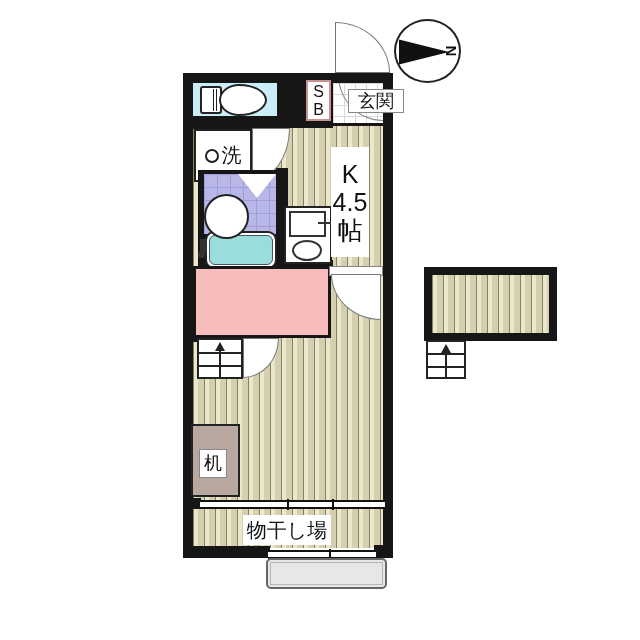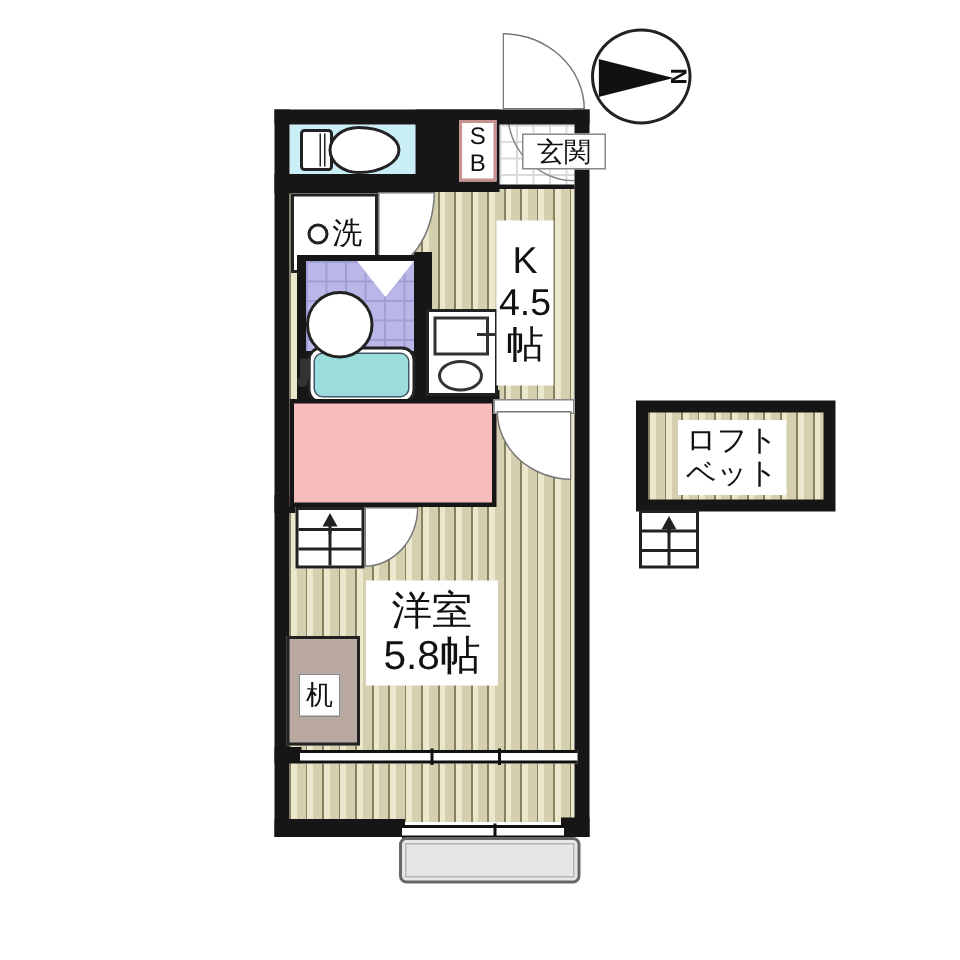--- a/index.html
+++ b/index.html
@@ -104,46 +104,41 @@
   <div class="abs" style="left:197px;top:338px;width:46px;height:41px;background:#fff;border:2px solid #222;">
     <div class="tread" style="top:12px;"></div>
     <div class="tread" style="top:25px;"></div>
     <div class="vline" style="left:20px;top:12px;bottom:0;"></div>
     <div class="vline" style="left:20px;top:6px;height:10px;"></div>
     <div class="arrow-head" style="left:16px;top:2px;"></div>
   </div>
 
   <div class="abs doorarc" style="left:243px;top:338px;width:36px;height:40px;border-bottom-right-radius:100% 100%;"></div>
 
-  <div class="abs label" style="left:244px;top:387px;width:88px;height:70px;font-size:27px;">
-    <span>洋室</span>
-    <span>5.8帖</span>
-  </div>
 
   <div class="abs" style="left:191px;top:424px;width:49px;height:73px;background:var(--desk-brown);border:2px solid #222;"></div>
   <div class="abs label" style="left:199px;top:449px;width:28px;height:29px;border:1px solid #888;font-size:18px;">
     <span>机</span>
   </div>
 
   <div class="abs" style="left:200px;top:500px;width:185px;height:9px;background:#fff;border-top:2px solid #111;border-bottom:2px solid #111;"></div>
   <div class="abs" style="left:287px;top:499px;width:2px;height:11px;background:#111;"></div>
   <div class="abs" style="left:332px;top:499px;width:2px;height:11px;background:#111;"></div>
 
+  <div class="abs label" style="left:243px;top:515px;width:88px;height:30px;font-size:20px;">
+    <span>物干し場</span>
+  </div>
 
   <div class="abs" style="left:268px;top:550px;width:108px;height:9px;background:#fff;border-top:2px solid #111;border-bottom:2px solid #111;"></div>
   <div class="abs" style="left:329px;top:549px;width:2px;height:11px;background:#111;"></div>
   <div class="abs" style="left:266px;top:558px;width:121px;height:31px;background:var(--step-gray);border:2px solid #666;border-radius:5px;"></div>
   <div class="abs" style="left:270px;top:562px;width:113px;height:23px;border:1px solid #b5b5b5;"></div>
 
   <div class="abs wall" style="left:424px;top:267px;width:133px;height:74px;"></div>
   <div class="abs stripes" style="left:432px;top:275px;width:117px;height:58px;"></div>
-  <div class="abs label" style="left:452px;top:280px;width:72px;height:50px;font-size:20px;">
-    <span>ロフト</span>
-    <span>ベット</span>
-  </div>
   <div class="abs" style="left:426px;top:340px;width:40px;height:39px;background:#fff;border:2px solid #222;">
     <div class="tread" style="top:11px;"></div>
     <div class="tread" style="top:24px;"></div>
     <div class="vline" style="left:17px;top:11px;bottom:0;"></div>
     <div class="vline" style="left:17px;top:6px;height:8px;"></div>
     <div class="arrow-head" style="left:13px;top:2px;"></div>
   </div>
 
   <div class="abs" style="left:394px;top:19px;width:67px;height:64px;border:2px solid #222;border-radius:50%;background:#fff;">
     <div class="abs" style="left:3px;top:16px;width:50px;height:30px;background:#111;clip-path:polygon(0 8%,100% 50%,0 92%);"></div>

